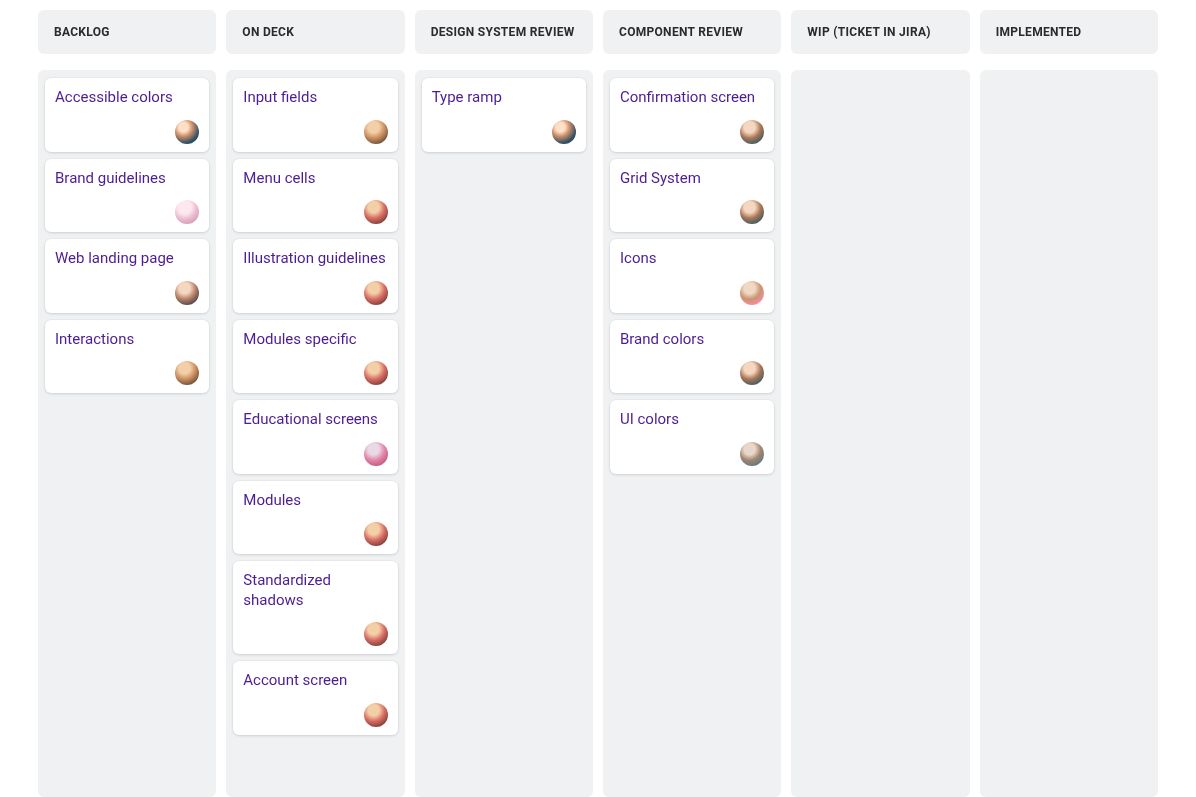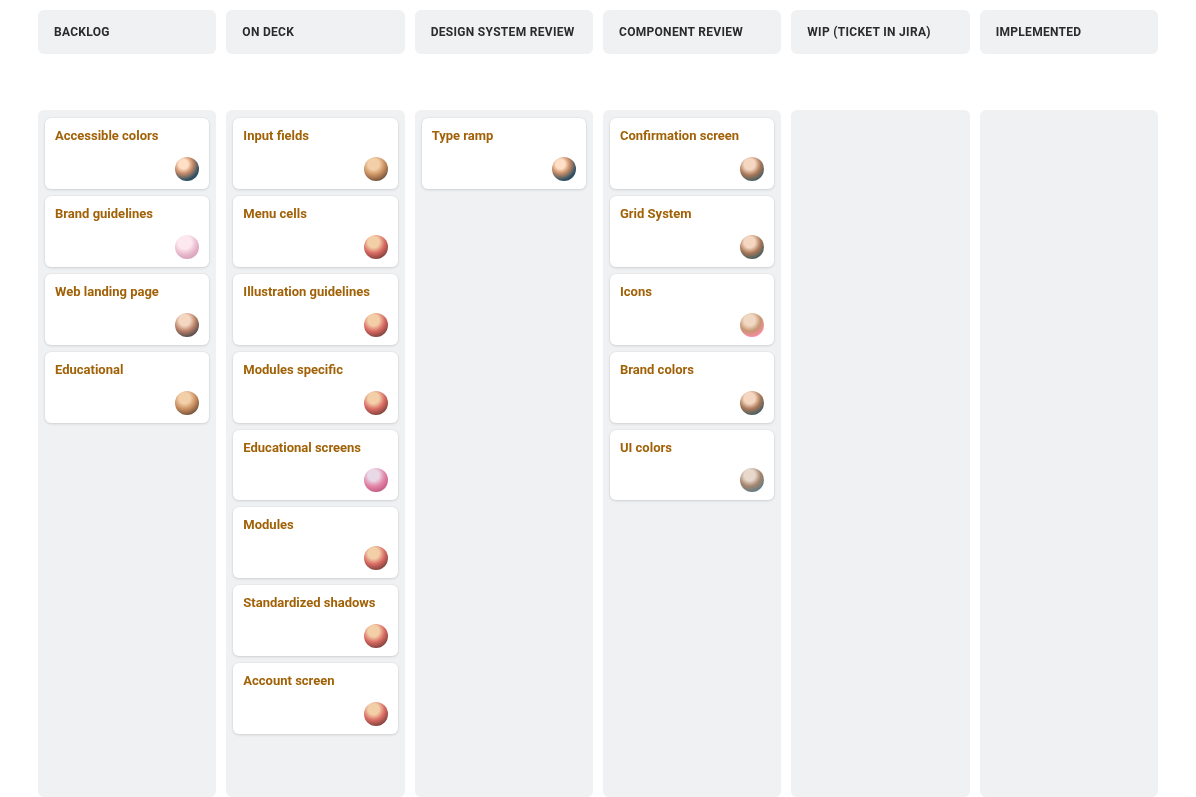--- a/index.html
+++ b/index.html
@@ -14,21 +14,20 @@
     display: flex;
     gap: 10px;
     padding: 10px 38px 0 38px;
     height: 100%;
   }
   .column {
     flex: 1 1 0;
     display: flex;
     flex-direction: column;
     min-width: 0;
-    gap: 40px;
   }
   .column-header {
     background: #eff1f2;
     border-radius: 6px;
     padding: 15px 16px;
     font-size: 12px;
     font-weight: 700;
     letter-spacing: 0.3px;
     color: #2b2b2b;
     text-transform: uppercase;
@@ -52,23 +51,23 @@
     border-radius: 6px;
     box-shadow: 0 1px 3px rgba(0,0,0,0.12), 0 0 0 1px rgba(0,0,0,0.02);
     padding: 10px 10px 8px 10px;
     display: flex;
     flex-direction: column;
     gap: 12px;
     cursor: pointer;
     min-height: 68px;
   }
   .card-title {
-    font-size: 13px;
-    font-weight: 700;
-    color: #a16207;
+    font-size: 15px;
+    font-weight: 400;
+    color: #4c1d95;
     line-height: 1.3;
   }
   .card-footer {
     display: flex;
     justify-content: flex-end;
   }
   .avatar {
     width: 24px;
     height: 24px;
     border-radius: 50%;
@@ -107,21 +106,21 @@
           <span class="avatar av-3"></span>
         </div>
       </div>
       <div class="card">
         <div class="card-title">Web landing page</div>
         <div class="card-footer">
           <span class="avatar av-4"></span>
         </div>
       </div>
       <div class="card">
-        <div class="card-title">Educational</div>
+        <div class="card-title">Interactions</div>
         <div class="card-footer">
           <span class="avatar av-5"></span>
         </div>
       </div>
     </div>
   </div>
 
   <div class="column">
     <div class="column-header">ON DECK</div>
     <div class="column-body">

